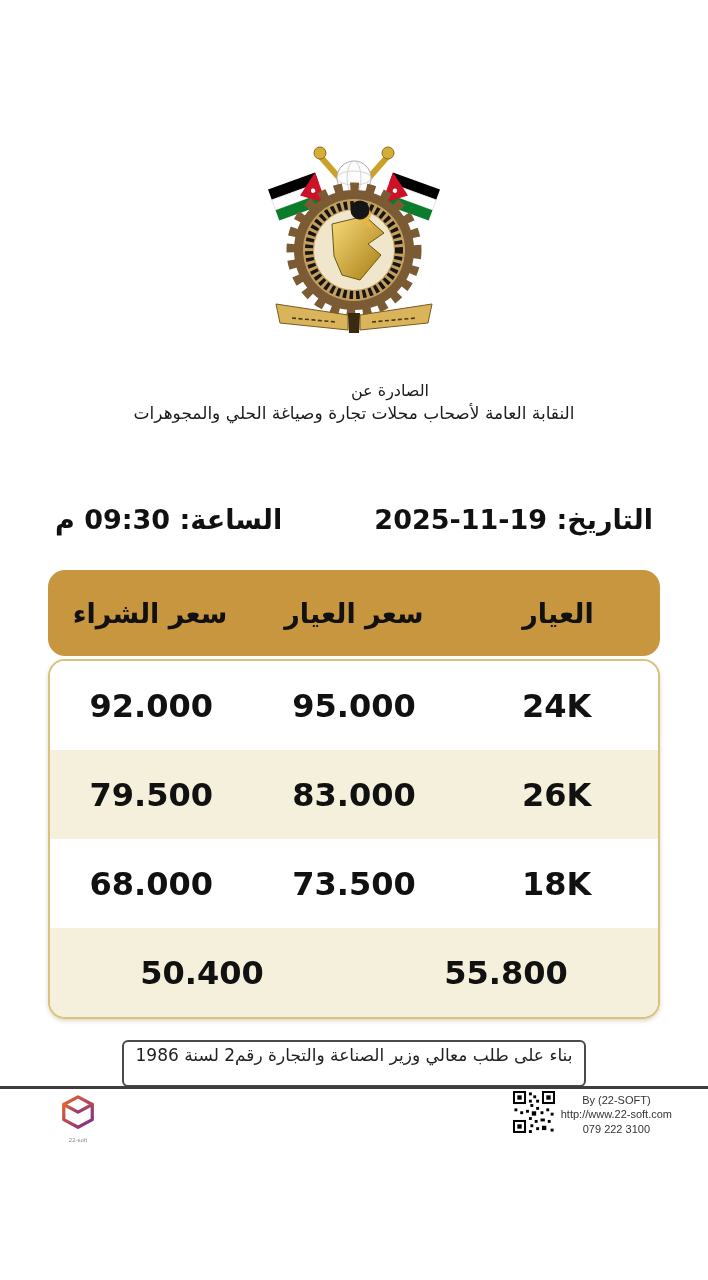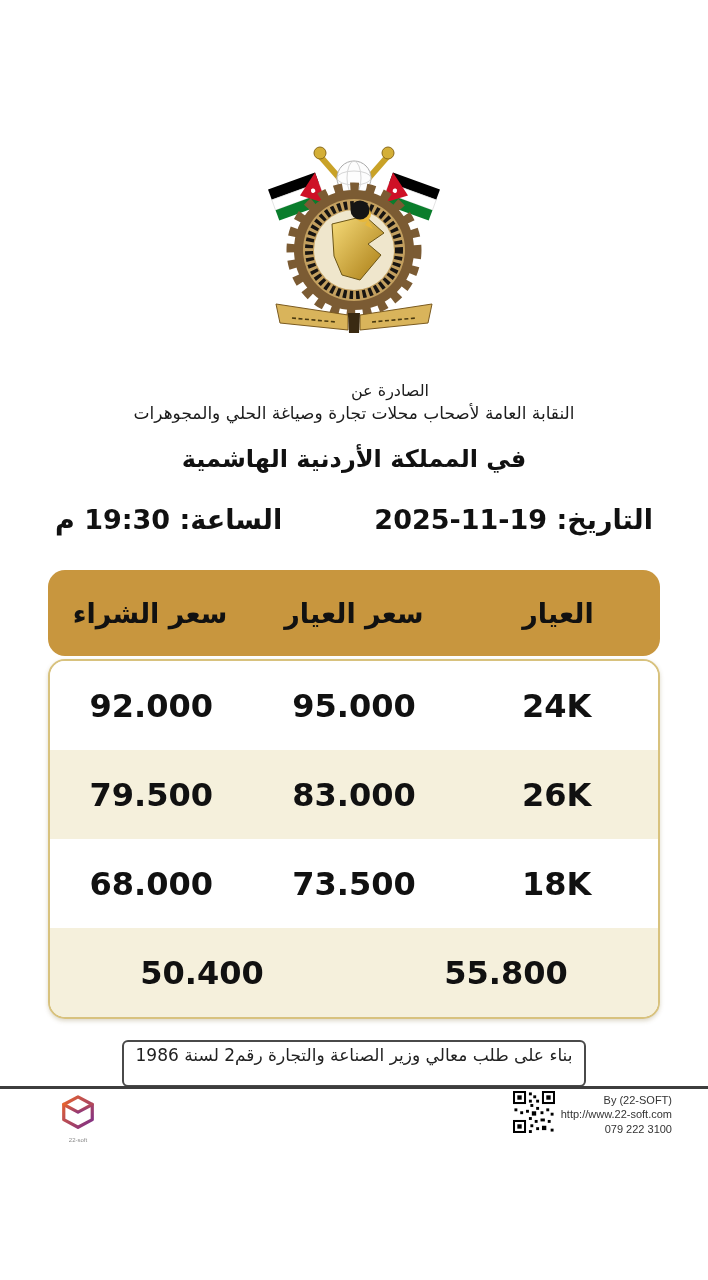--- a/index.html
+++ b/index.html
@@ -57,21 +57,21 @@
     padding:3px 12px 20px;font-size:17px;direction:rtl;color:#222;
   }
   .divider{position:absolute;top:1086px;left:0;right:0;border-top:3px solid #3d3d3d;}
   
   .footer-left{position:absolute;left:56px;top:1094px;width:44px;text-align:center;}
   .cube-label{font-size:6px;color:#8a8a8a;margin-top:1px;font-family:"Liberation Sans",sans-serif;}
   .footer-right{
     position:absolute;right:36px;top:1091px;display:flex;gap:6px;align-items:flex-start;
   }
   .credits{
-    font-size:11px;line-height:1.3;color:#333;text-align:right;
+    font-size:11px;line-height:1.3;color:#333;text-align:center;
     font-family:"Liberation Sans",sans-serif;padding-top:2px;
   }
 </style>
 </head>
 <body>
 
 <div class="page">
 
   <div class="emblem">
     <svg width="184" height="196" viewBox="0 0 184 196">
@@ -136,25 +136,24 @@
         <polygon points="170,166 98,177 98,192 166,185" fill="#D9B45B" stroke="#7a5a20"></polygon>
         <polygon points="86,175 98,175 97,195 87,195" fill="#3a2a12"></polygon>
         <line x1="30" y1="180" x2="74" y2="184" stroke="#4a3a10" stroke-width="1.6" stroke-dasharray="4 2.5"></line>
         <line x1="110" y1="184" x2="154" y2="180" stroke="#4a3a10" stroke-width="1.6" stroke-dasharray="4 2.5"></line>
       </g>
     </svg>
   </div>
 
   <div class="issued">الصادرة عن</div>
   <div class="org">النقابة العامة لأصحاب محلات تجارة وصياغة الحلي والمجوهرات</div>
-  <div class="country">في المملكة الأردنية الهاشمية</div>
 
   <div class="datetime">
     <span>التاريخ: 19-11-2025</span>
-    <span>الساعة: 19:30 م</span>
+    <span>الساعة: 09:30 م</span>
   </div>
 
   <div class="price-table">
     <div class="pt-header">
       <div class="pt-cell">العيار</div>
       <div class="pt-cell">سعر العيار</div>
       <div class="pt-cell">سعر الشراء</div>
     </div>
     <div class="pt-body">
       <div class="pt-row">

